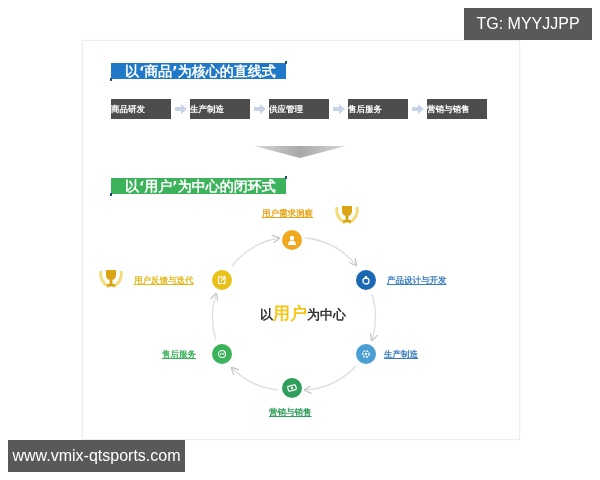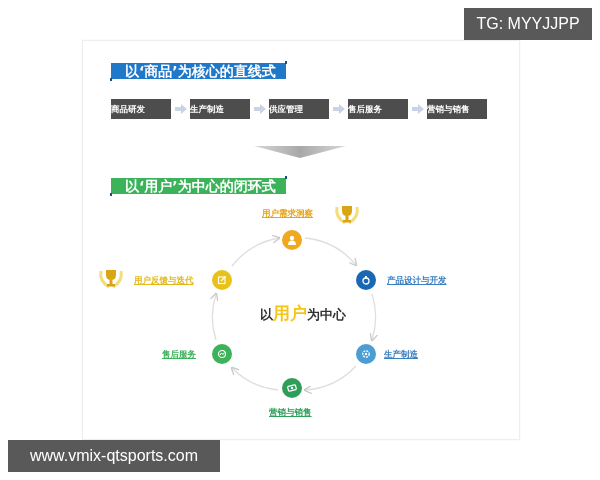--- a/index.html
+++ b/index.html
@@ -15,21 +15,21 @@
   .down-arrow { position:absolute; left:254px; top:145px; }
   .ring { position:absolute; left:0; top:0; }
   .node { position:absolute; width:20px; height:20px; border-radius:50%; display:flex; align-items:center; justify-content:center; }
   .node svg { display:block; }
   .label { position:absolute; font-size:8.5px; white-space:nowrap; font-weight:bold;text-decoration:underline; }
   .center-text { position:absolute; left:260px; top:302px; font-size:13px; font-weight:bold; color:#333333; white-space:nowrap; }
   .center-text .hl { color:#f5c518; font-size:17px; }
   .trophy { position:absolute; }
   .tag { position:absolute; background:#595959; color:#ffffff; font-family:"Liberation Sans", sans-serif; }
   .tag.tg { left:464px; top:8px; width:128px; height:32px; line-height:32px; font-size:16px; text-align:center; }
-  .tag.url { left:8px; top:440px; width:212px; height:32px; line-height:32px; font-size:16px; text-align:center; }
+  .tag.url { left:8px; top:440px; width:177px; height:32px; line-height:32px; font-size:16px; text-align:center; }
 </style>
 </head>
 <body>
 
 <div class="card"></div>
 
 <div class="banner blue">以‘商品’为核心的直线式价值链</div>
 
 <div class="step" style="left:111px">商品研发</div>
 <svg class="arrow" style="left:175px" viewBox="0 0 12 10">

